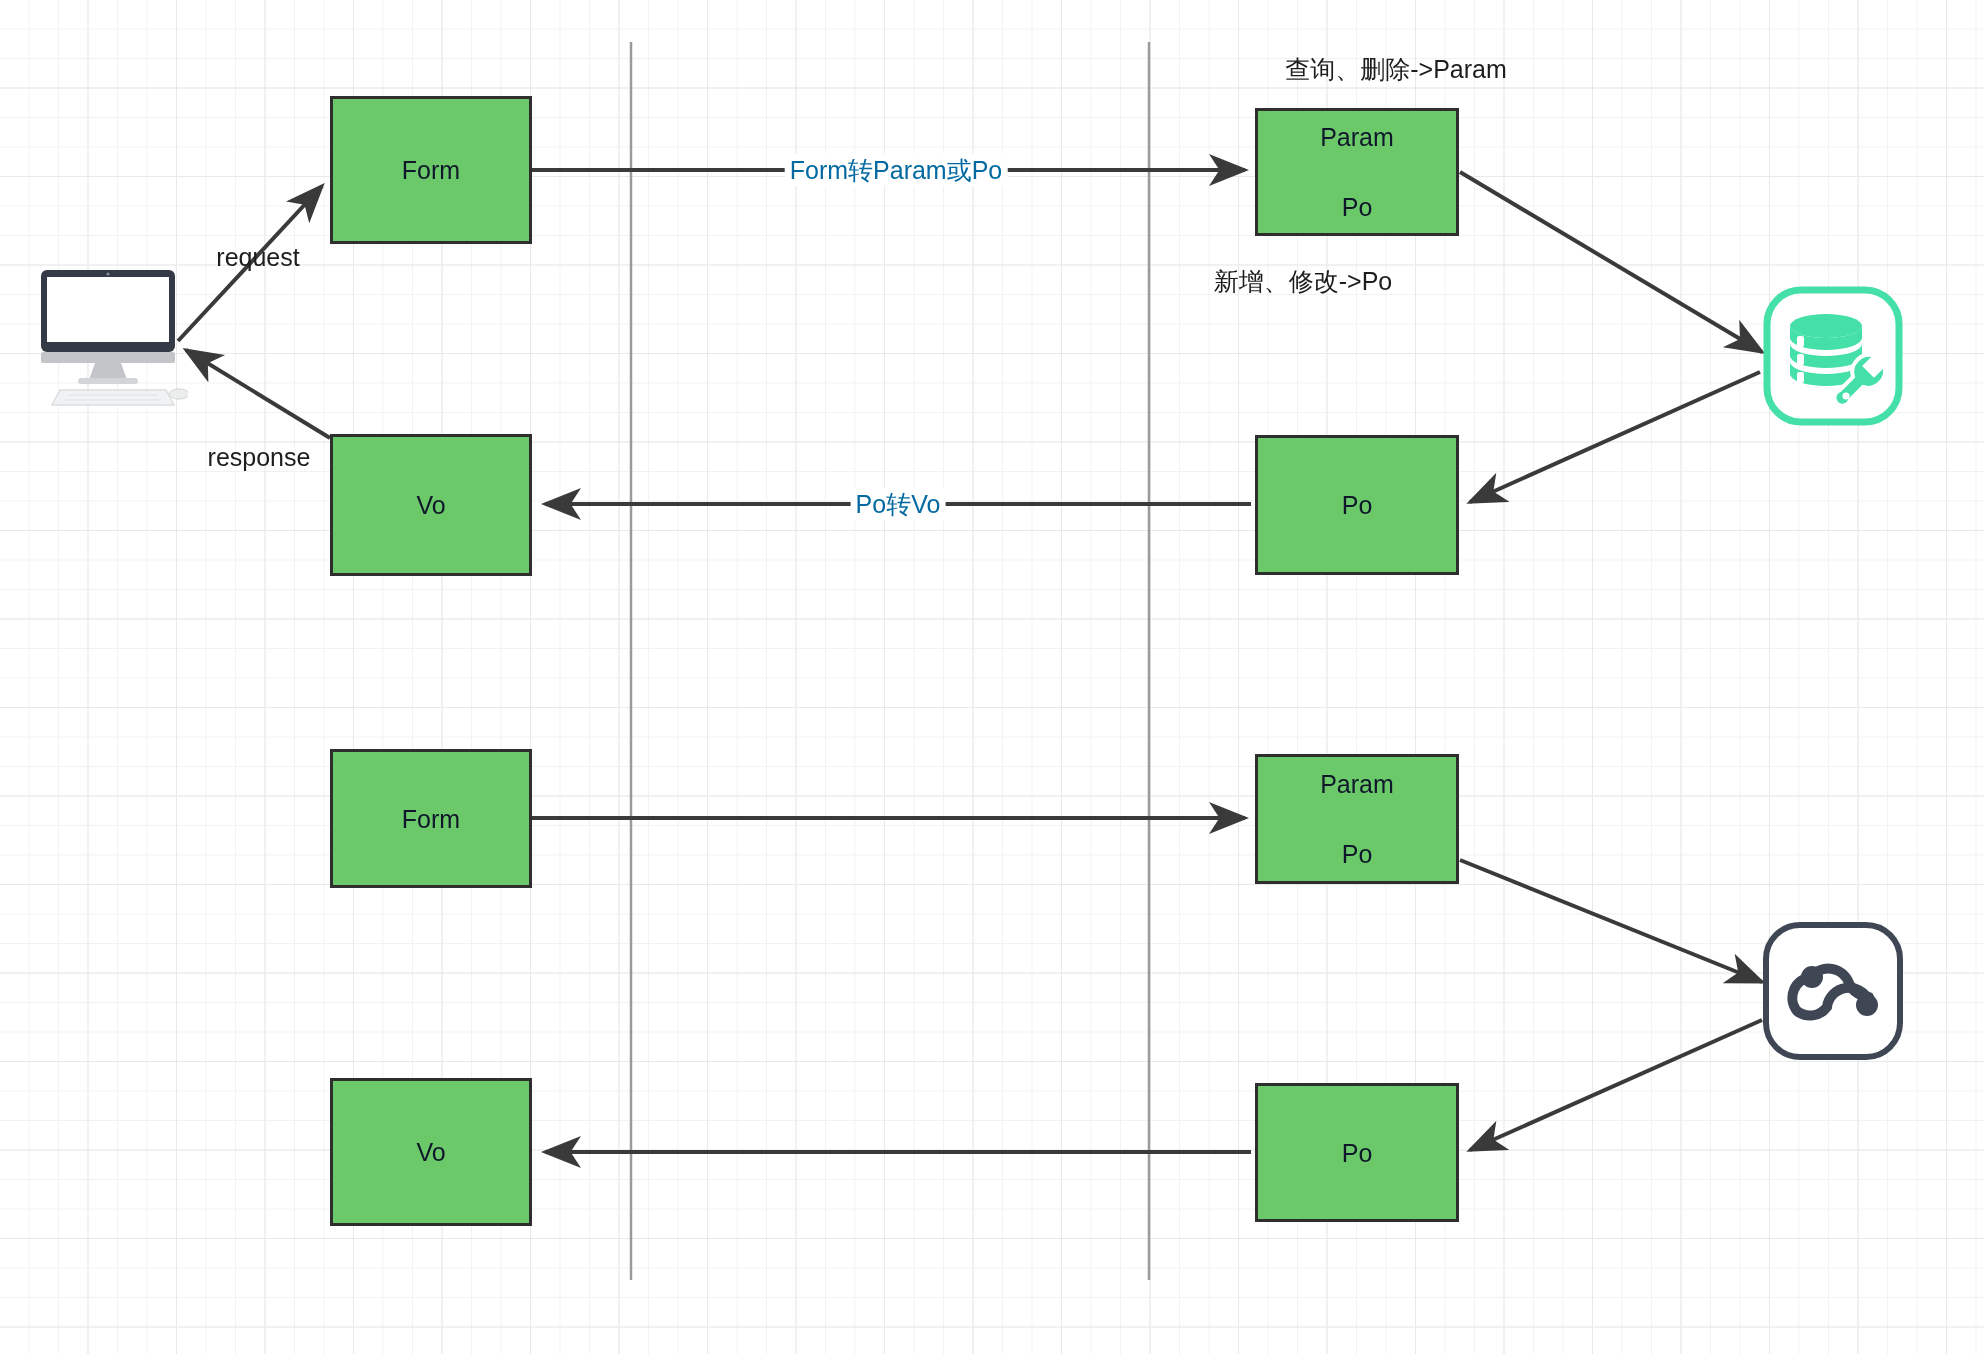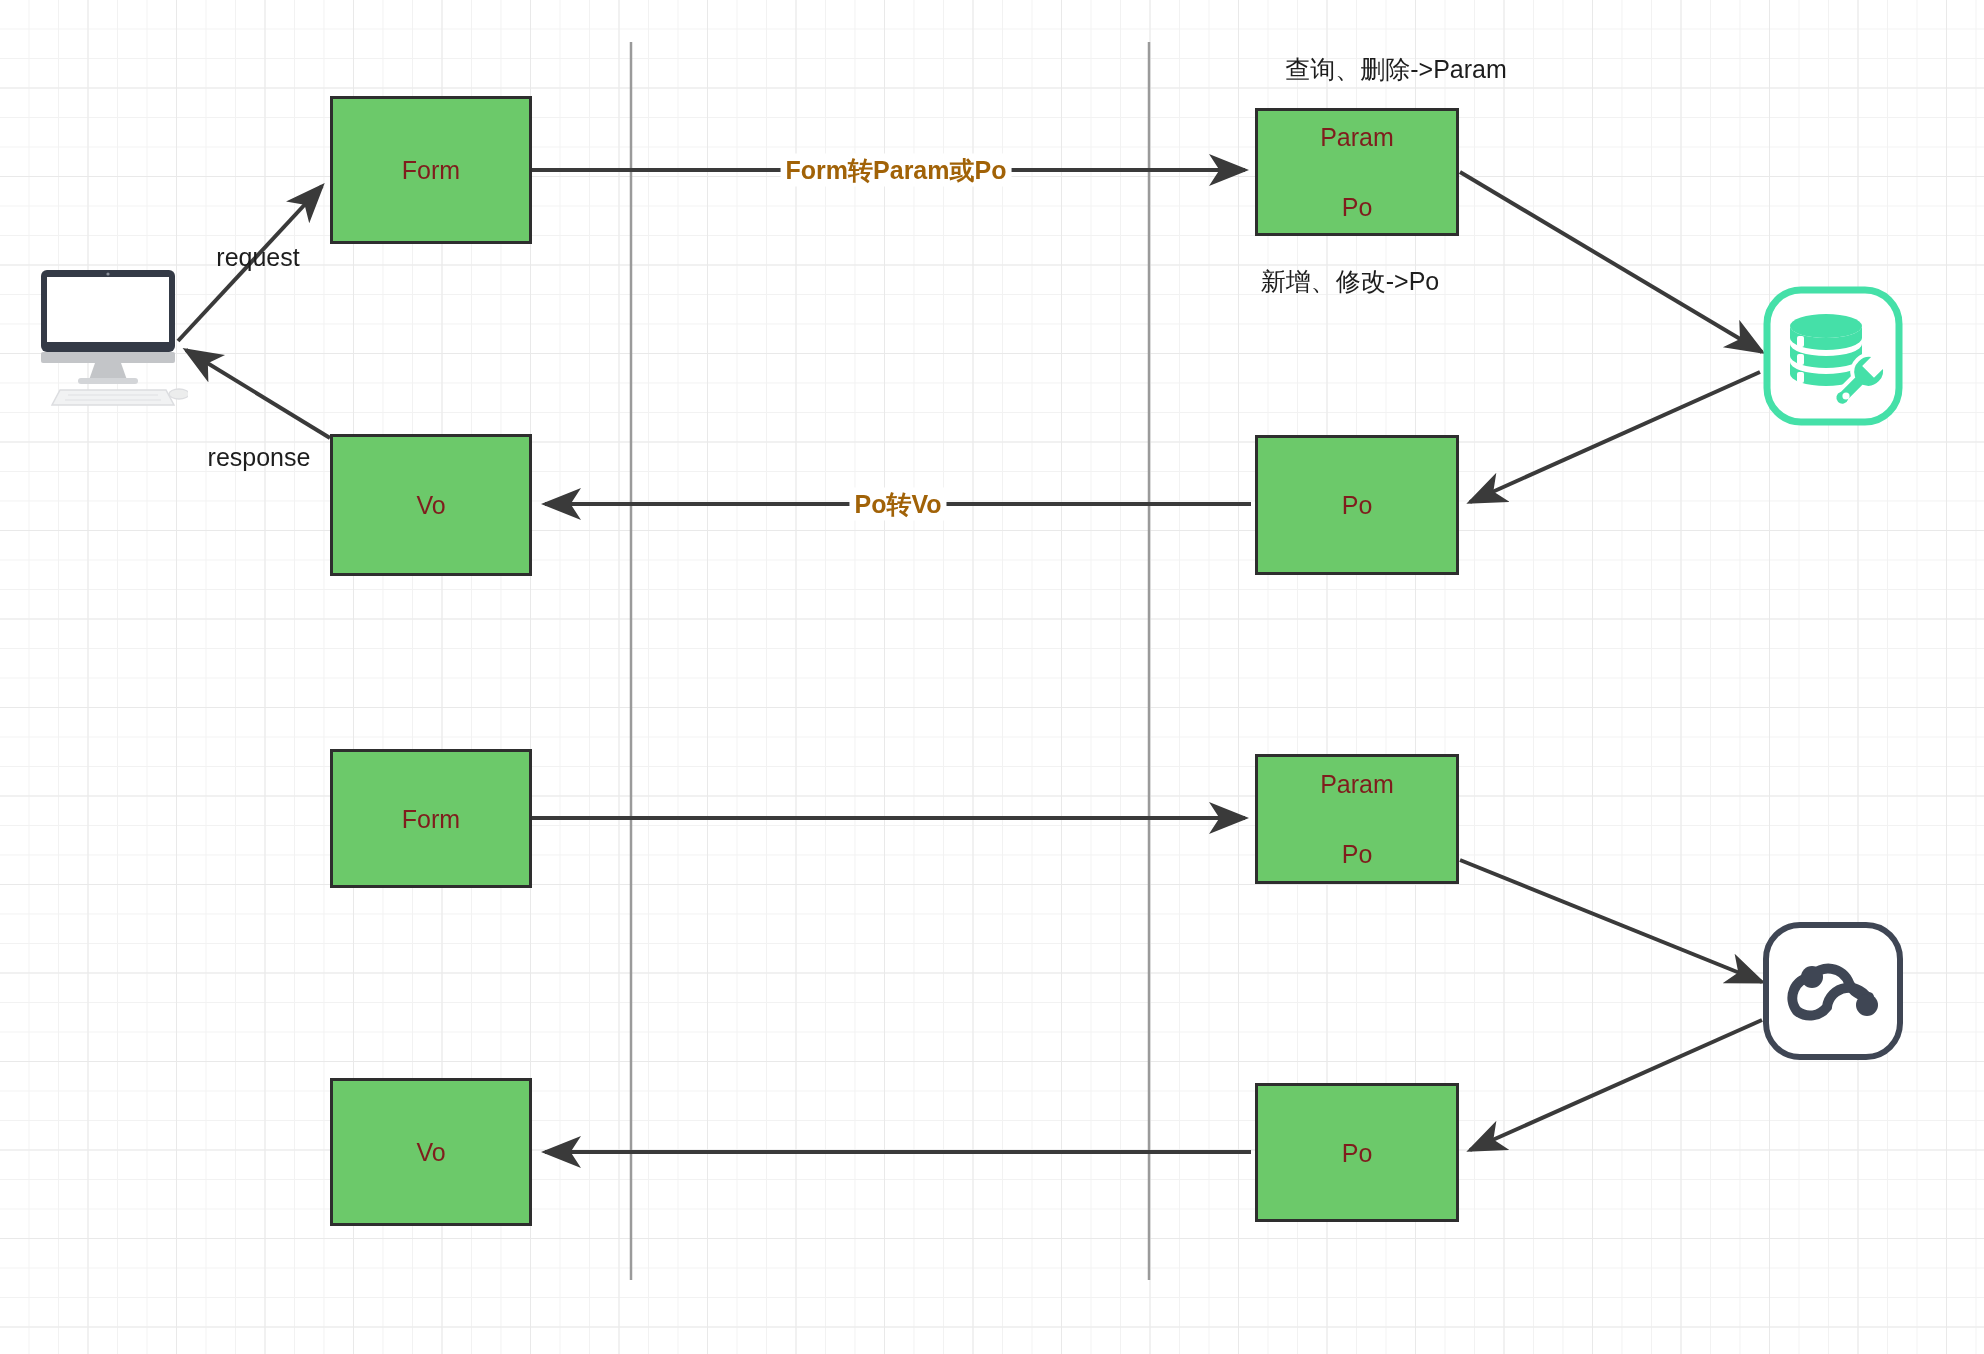--- a/index.html
+++ b/index.html
@@ -37,34 +37,33 @@
   }
   .node-box {
     position: absolute;
     box-sizing: border-box;
     background: #6CC96A;
     border: 3px solid #2E2E2E;
     display: flex;
     flex-direction: column;
     align-items: center;
     justify-content: center;
-    color: #7f1d1d;
+    color: #0f172a;
     font-size: 25px;
     line-height: 1.2;
   }
   .node-box .stack-top { margin-bottom: 40px; }
   .edge-label {
     position: absolute;
     font-size: 25px;
-    color: #a16207;
+    color: #0369a1;
     white-space: nowrap;
     background: #ffffff;
     padding: 0 5px;
     transform: translate(-50%, -50%);
-    font-weight: bold;
   }
   .plain-label {
     position: absolute;
     font-size: 25px;
     color: #1d1d1d;
     white-space: nowrap;
     transform: translate(-50%, -50%);
   }
   .icon-tile {
     position: absolute;
@@ -195,15 +194,15 @@
   <div class="plain-label" style="left:258px; top:257px;">request</div>
 
   <div class="plain-label" style="left:259px; top:425px;margin-top:32px;">response</div>
 
   <div class="edge-label" style="left:896px; top:170px;">Form转Param或Po</div>
 
   <div class="edge-label" style="left:898px; top:504px;">Po转Vo</div>
 
   <div class="plain-label" style="left:1368px; top:69px;margin-left:28px;">查询、删除-&gt;Param</div>
 
-  <div class="plain-label" style="left:1350px; top:281px;">新增、修改-&gt;Po</div>
+  <div class="plain-label" style="left:1303px; top:281px;">新增、修改-&gt;Po</div>
 
 </div>
 
 </body></html>

